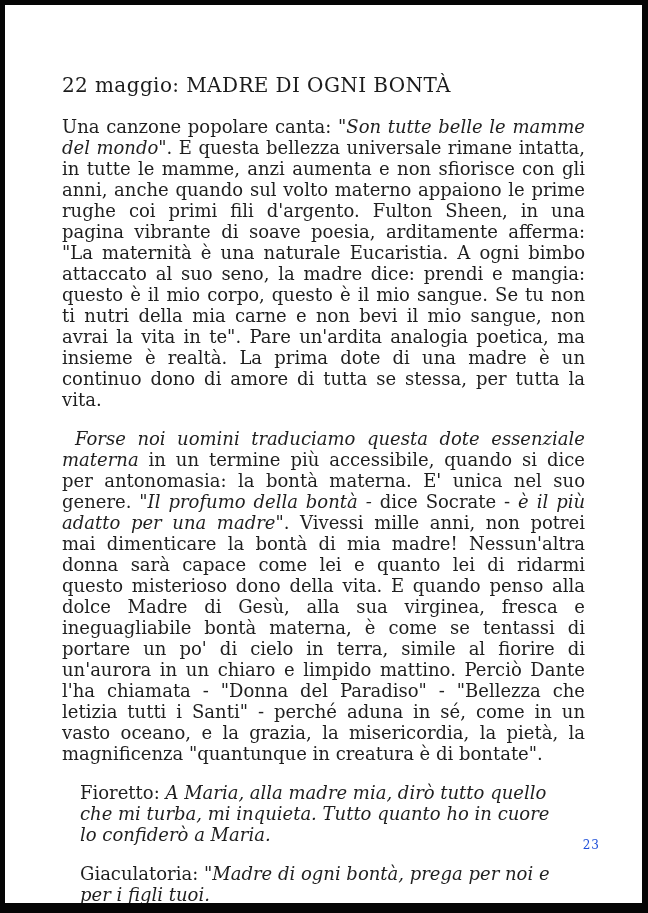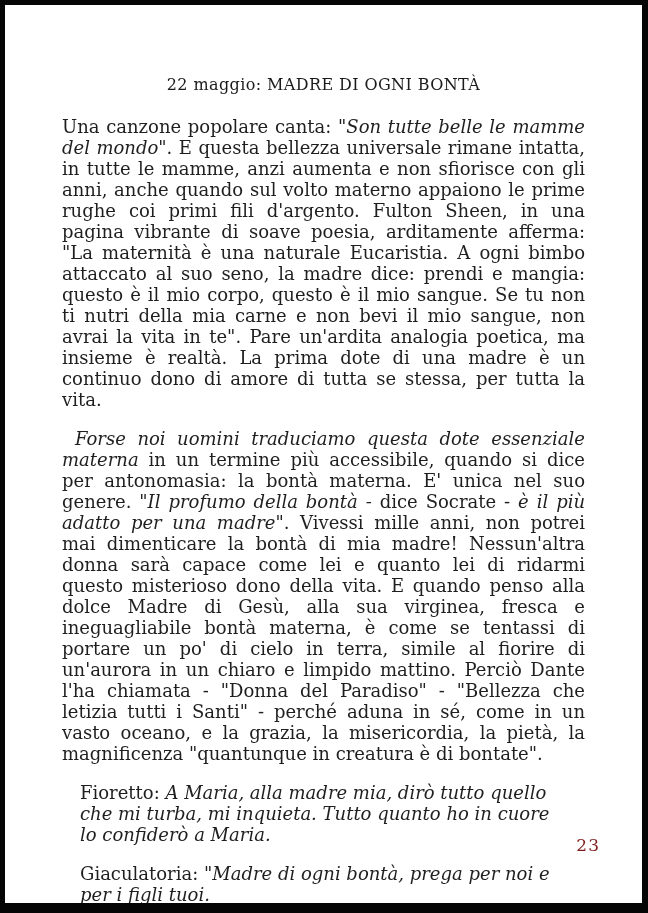--- a/index.html
+++ b/index.html
@@ -22,22 +22,21 @@
     border-bottom-width: 10px;
     overflow: hidden;
     font-family: "DejaVu Serif", "Liberation Serif", serif;
     color: #1f1f1f;
   }
   .content {
     padding: 67px 57px 0 57px;
   }
   .chapter-title {
     margin: 0 0 17px 0;
-    text-align: center;
-    font-size: 16px;
+    font-size: 20px;
     font-weight: normal;
     line-height: 26px;
     letter-spacing: 0.4px;
     color: #1b1b1b;
   }
   .para {
     margin: 18px 0 0 0;
     font-size: 18px;
     line-height: 21px;
     color: #1f1f1f;
@@ -52,23 +51,23 @@
   .para.centered {
     padding: 0 18px;
   }
   .para .it {
     font-style: italic;
   }
   .page-number {
     position: absolute;
     right: 42px;
     bottom: 49px;
-    font-size: 17px;
+    font-size: 12px;
     line-height: 17px;
-    color: #7f1d1d;
+    color: #1d4ed8;
     letter-spacing: 1px;
   }
 </style>
 </head>
 <body>
 
 <div class="scan-frame">
   <div class="content">
     <h1 class="chapter-title">22 maggio: MADRE DI OGNI BONTÀ</h1>
     <div>

